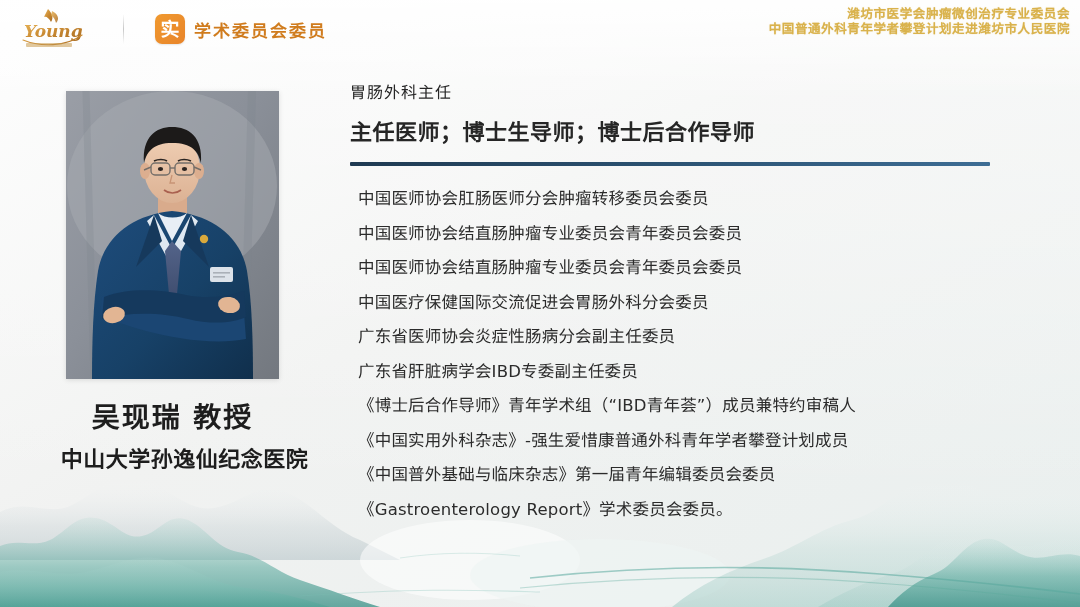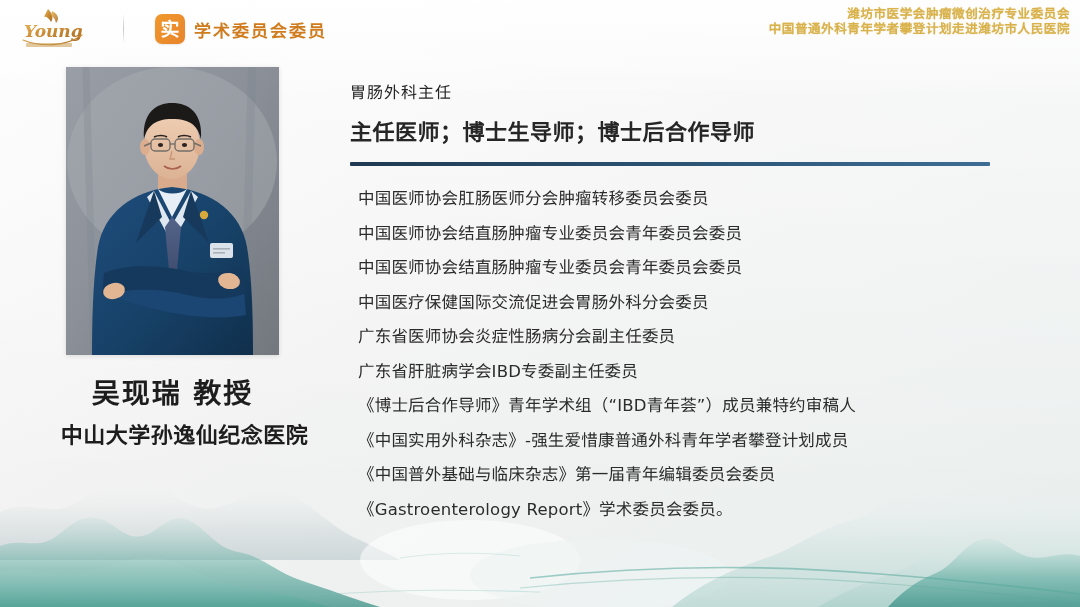--- a/index.html
+++ b/index.html
@@ -103,21 +103,21 @@
     text-shadow: 0 0 1px rgba(218,178,76,.55);
     white-space: nowrap;
   }
   .conf-block .cl { display: block; }
   .conf-block .cl-year { letter-spacing: 1.2px; }
 
   
   .left-col {
     position: absolute;
     left: 0;
-    top: 64px;
+    top: 88px;
     width: 345px;
     z-index: 4;
     text-align: center;
   }
 
   .portrait-frame {
     width: 213px;
     height: 288px;
     margin: 3px auto 0;
     background: #ffffff;

